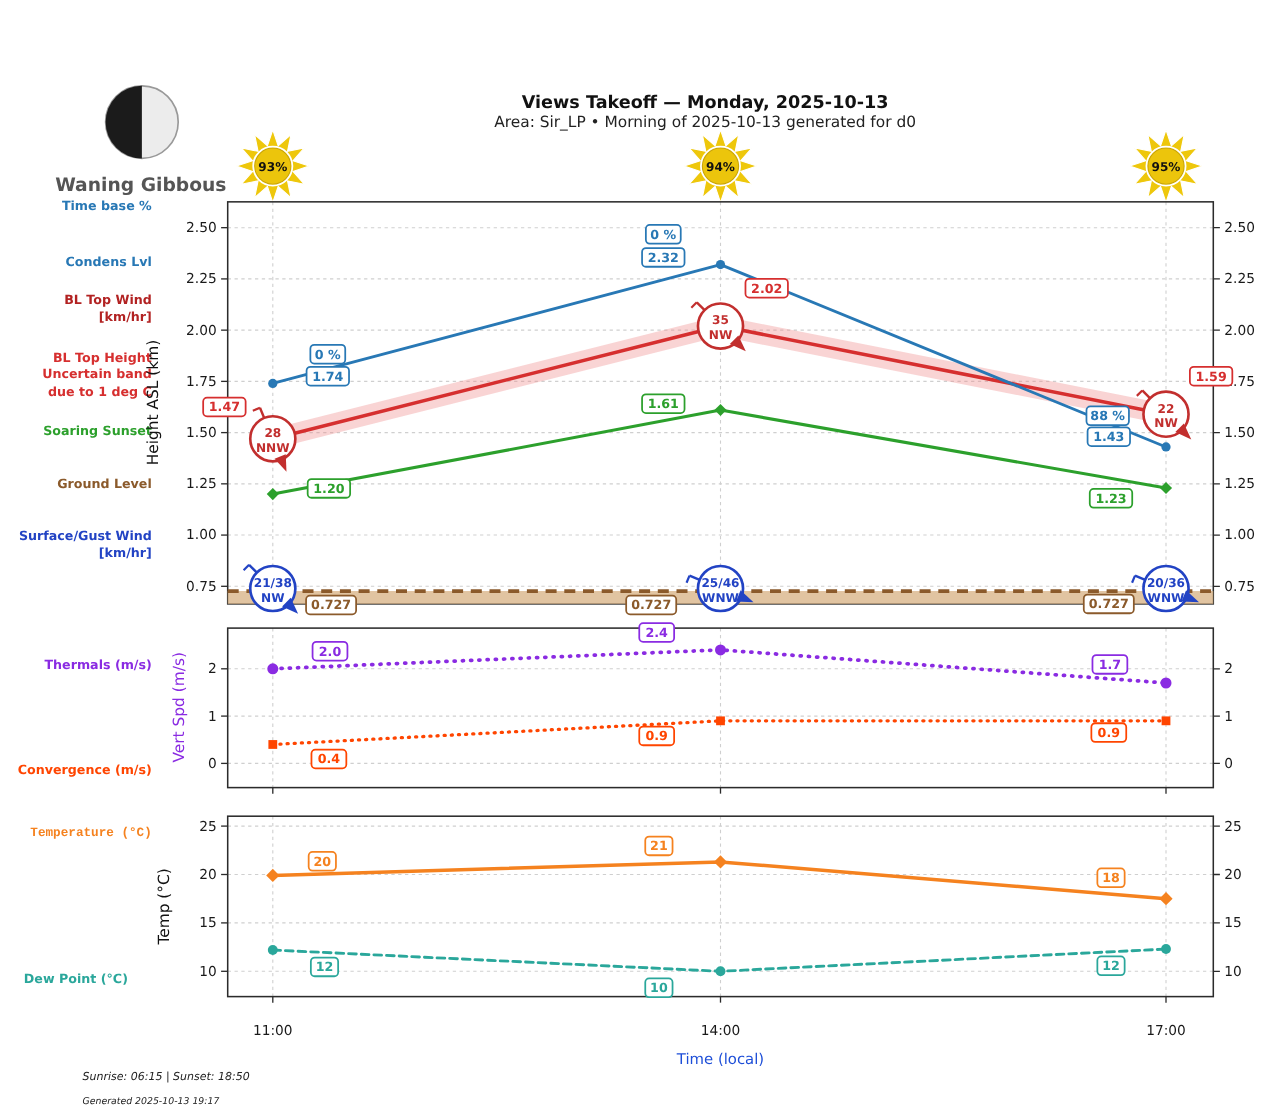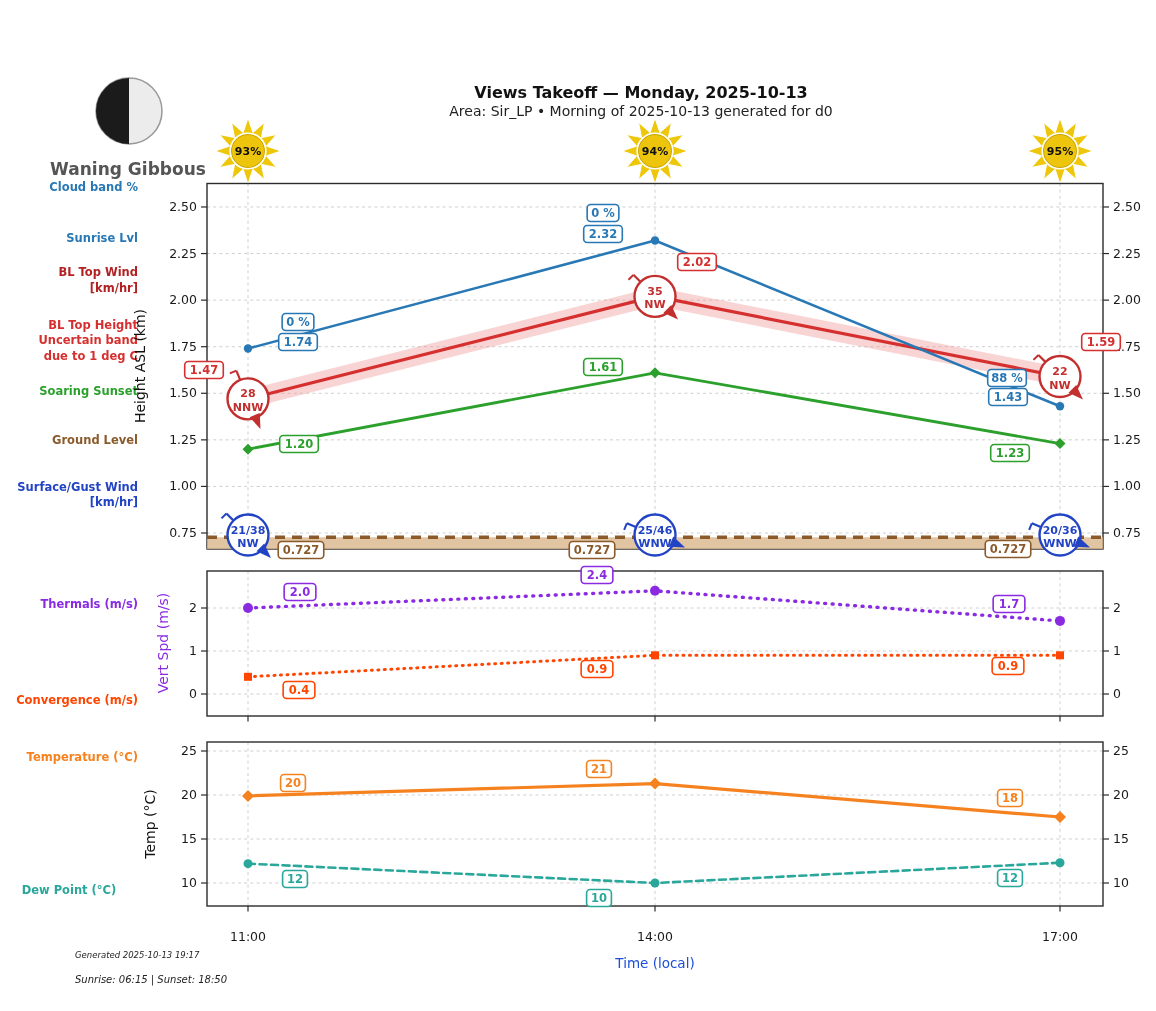--- a/index.html
+++ b/index.html
@@ -8,21 +8,21 @@
   #plot{position:absolute;left:0;top:0;}
   .abs{position:absolute;white-space:nowrap;}
   .ctr{transform:translateX(-50%);}
   #title{left:641px;top:83px;font-size:16px;font-weight:bold;color:#111;}
   #subtitle{left:641px;top:103px;font-size:14px;color:#222;}
   #moon-label{left:128px;top:159px;font-size:17px;font-weight:bold;color:#555;}
   #xaxis-label{left:655px;top:955px;font-size:13.5px;color:#1d4ed8;}
   .ylab{position:absolute;white-space:nowrap;transform:translate(-50%,-50%) rotate(-90deg);
         font-size:14px;color:#111;}
   #footer-sun{left:75px;top:974px;font-size:10px;font-style:italic;color:#222;}
-  #footer-gen{left:75px;top:950px;font-size:8.5px;font-style:italic;color:#222;}
+  #footer-gen{left:75px;top:997px;font-size:8.5px;font-style:italic;color:#222;}
   .leftlab{position:absolute;left:0;width:138px;text-align:right;
            font-size:11.5px;font-weight:bold;line-height:15.5px;}
 </style>
 </head>
 <body>
 
 <div id="page">
   <svg id="plot" width="1156" height="1011">
       <circle cx="129" cy="111" r="33" fill="#ececec" stroke="#999" stroke-width="1.5"></circle>
       <path d="M129,78 A33,33 0 0 0 129,144 Z" fill="#1b1b1b"></path>
@@ -256,24 +256,24 @@
       <rect x="997.6" y="869.5" width="24.8" height="17" rx="3.5" fill="#fff" stroke="#2aa79b" stroke-width="1.6"></rect>
       <text x="1010" y="882" fill="#2aa79b" font-size="11.5" font-weight="bold" text-anchor="middle" font-family="&quot;DejaVu Sans&quot;,&quot;Liberation Sans&quot;,sans-serif">12</text>
     </svg>
 
   <div id="title" class="abs ctr">Views Takeoff — Monday, 2025-10-13</div>
   <div id="subtitle" class="abs ctr">Area: Sir_LP • Morning of 2025-10-13 generated for d0</div>
   <div id="moon-label" class="abs ctr">Waning Gibbous</div>
 
   <div id="left-labels">
       <div class="leftlab" style="color: rgb(40, 120, 181); top: 180.25px;">
-        <div>Cloud band %</div>
+        <div>Time base %</div>
       </div>
       <div class="leftlab" style="color: rgb(40, 120, 181); top: 231.25px;">
-        <div>Sunrise Lvl</div>
+        <div>Condens Lvl</div>
       </div>
       <div class="leftlab" style="color: rgb(178, 34, 34); top: 265px;">
         <div>BL Top Wind</div>
         <div>[km/hr]</div>
       </div>
       <div class="leftlab" style="color: rgb(214, 47, 47); top: 317.75px;">
         <div>BL Top Height</div>
         <div>Uncertain band</div>
         <div>due to 1 deg C</div>
       </div>
@@ -286,21 +286,21 @@
       <div class="leftlab" style="color: rgb(34, 67, 196); top: 479.5px;">
         <div>Surface/Gust Wind</div>
         <div>[km/hr]</div>
       </div>
       <div class="leftlab" style="color: rgb(138, 43, 226); top: 597px;">
         <div>Thermals (m/s)</div>
       </div>
       <div class="leftlab" style="color: rgb(255, 69, 0); top: 693.25px;">
         <div>Convergence (m/s)</div>
       </div>
-      <div class="leftlab" style="color: rgb(245, 130, 31); top: 750.25px;">
+      <div class="leftlab" style="color: rgb(245, 130, 31); top: 750.25px; font-family: Liberation Mono, monospace;">
         <div>Temperature (°C)</div>
       </div>
       <div class="leftlab" style="color: rgb(42, 167, 155); top: 883.25px; text-align: center;">
         <div>Dew Point (°C)</div>
       </div>
     </div>
 
   <div class="ylab" style="left:140px;top:366px;">Height ASL (km)</div>
   <div class="ylab" style="left:163px;top:643px;color:#8a2be2;">Vert Spd (m/s)</div>
   <div class="ylab" style="left:150px;top:824px;">Temp (°C)</div>

